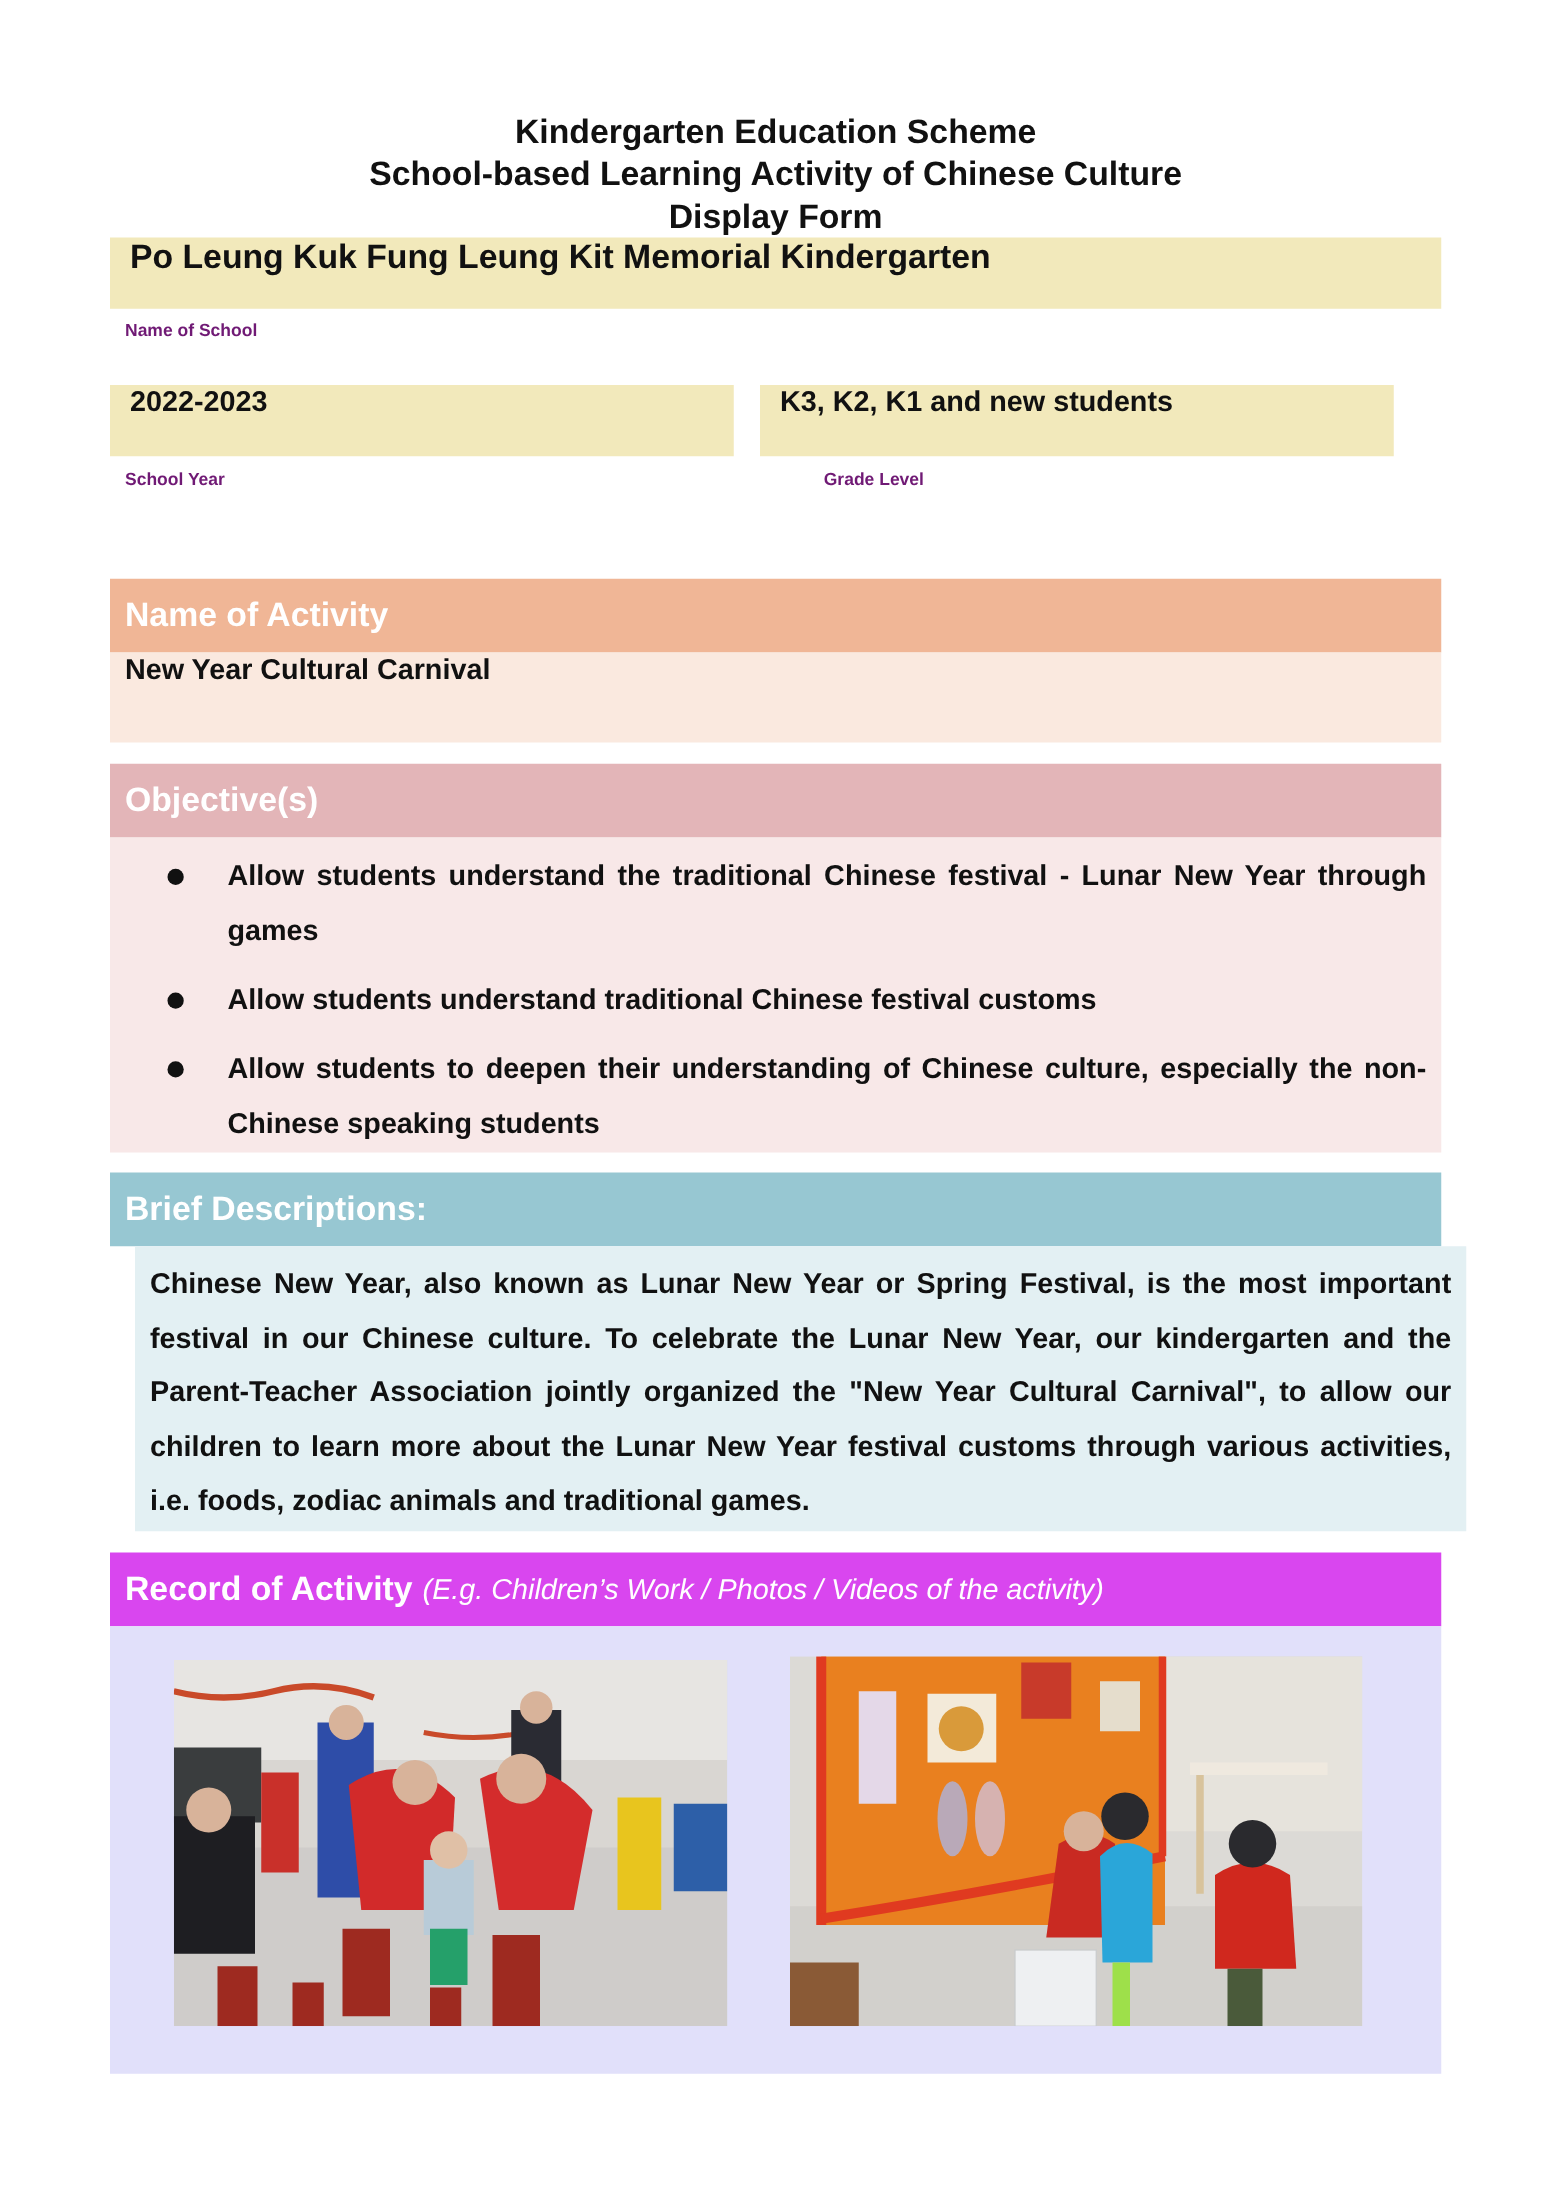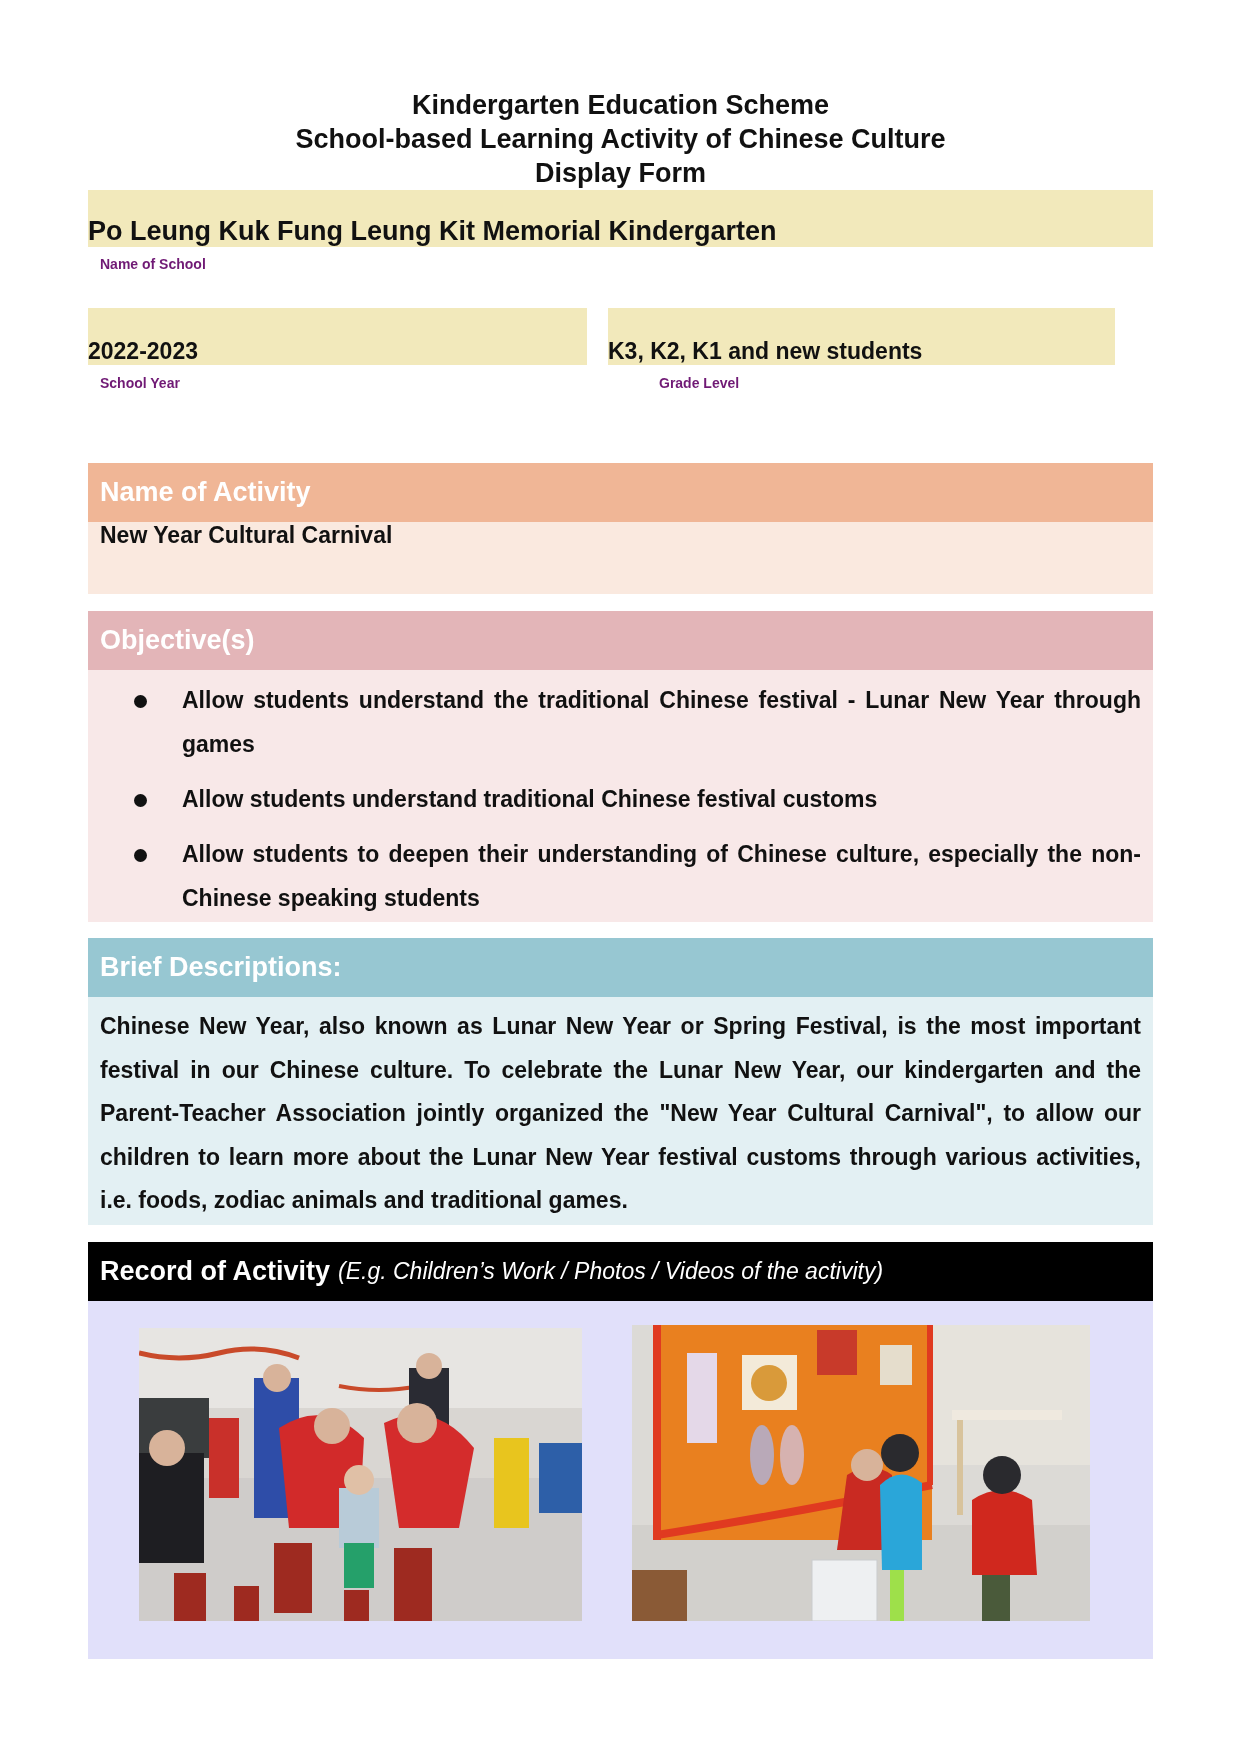--- a/index.html
+++ b/index.html
@@ -2,21 +2,21 @@
 <html><head>
 <meta charset="utf-8">
 <style>
   * { box-sizing: border-box; margin: 0; padding: 0; }
   html, body { width: 1241px; height: 1755px; background: #ffffff; }
   body { position: relative; font-family: "Liberation Sans", "DejaVu Sans", sans-serif; color: #111; overflow: hidden; }
 
   .title-block { position: absolute; top: 88px; left: 0; width: 1241px; text-align: center; font-weight: bold; font-size: 27px; line-height: 34px; color: #111; }
   .title-block div { display: block; }
 
-  .field { position: absolute; background: #f2e9bb; font-weight: bold; color: #111; padding-left: 0; display: flex; align-items: flex-end; }
+  .field { position: absolute; background: #f2e9bb; font-weight: bold; color: #111; padding-left: 16px; display: flex; align-items: flex-start; }
   .field-label { position: absolute; font-size: 14px; color: #701a75; font-weight: bold; }
 
   .sec-header { position: absolute; left: 88px; width: 1065px; height: 59px; color: #ffffff; font-weight: bold; font-size: 27px; padding-left: 12px; display: flex; align-items: center; }
   .sec-body { position: absolute; left: 88px; width: 1065px; }
 
   .obj-list { list-style: none; }
   .obj-item { position: relative; padding-left: 62px; padding-right: 12px; font-size: 23px; font-weight: bold; line-height: 44px; text-align: justify; margin-left: 32px; }
   .obj-bullet { position: absolute; left: 14px; top: 17px; width: 13px; height: 13px; border-radius: 50%; background: #111; }
 
   .desc-text { padding: 8px 12px 0 12px; font-size: 23px; font-weight: bold; line-height: 43.5px; text-align: justify; }
@@ -73,25 +73,25 @@
     <li class="obj-item">
       <span class="obj-bullet"></span>
       <span>Allow students to deepen their understanding of Chinese culture, especially the non-Chinese speaking students</span>
     </li>
   </ul>
 </div>
 
 <div class="sec-header" style="top:938px; background:#97c7d2;">
   <span>Brief Descriptions:</span>
 </div>
-<div class="sec-body" style="top:997px; height:228px; background:#e3f0f3;">
+<div class="sec-body" style="top:997px; height:228px; background:#e3f0f3;margin-left:20px;">
   <p class="desc-text">Chinese New Year, also known as Lunar New Year or Spring Festival, is the most important festival in our Chinese culture.  To celebrate the Lunar New Year, our kindergarten and the Parent-Teacher Association jointly organized the "New Year Cultural Carnival", to allow our children to learn more about the Lunar New Year festival customs through various activities, i.e. foods, zodiac animals and traditional games.</p>
 </div>
 
-<div class="sec-header" style="top:1242px; background:#000000;">
+<div class="sec-header" style="top:1242px; background:#d946ef;">
   <span>Record of Activity</span>
   <span class="record-sub">(E.g. Children’s Work / Photos / Videos of the activity)</span>
 </div>
 <div class="sec-body" style="top:1301px; height:358px; background:#e1e0fa;"></div>
 
 <div class="photo" style="left:139px; top:1328px; width:443px; height:293px;">
   <svg viewBox="0 0 443 293" preserveAspectRatio="none">
     <rect x="0" y="0" width="443" height="293" fill="#d9d6d2"></rect>
     <rect x="0" y="0" width="443" height="80" fill="#e7e5e2"></rect>
     <rect x="0" y="70" width="70" height="60" fill="#3a3d3e"></rect>

